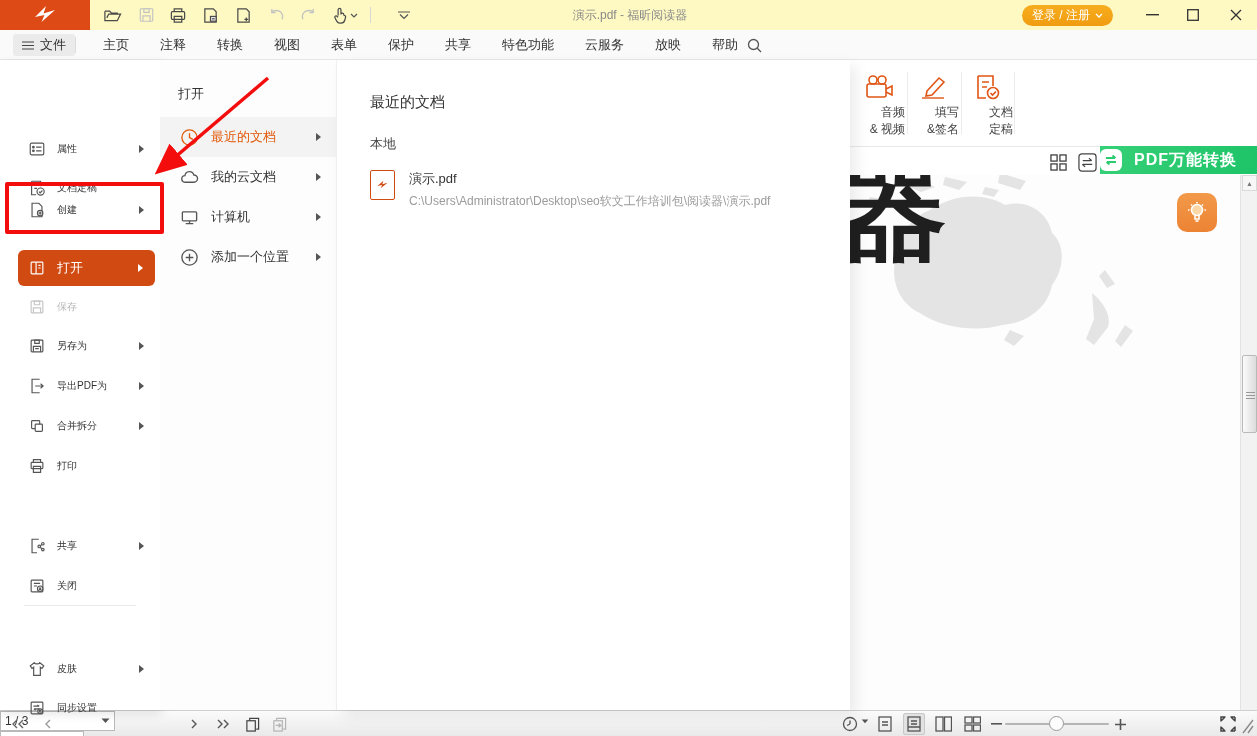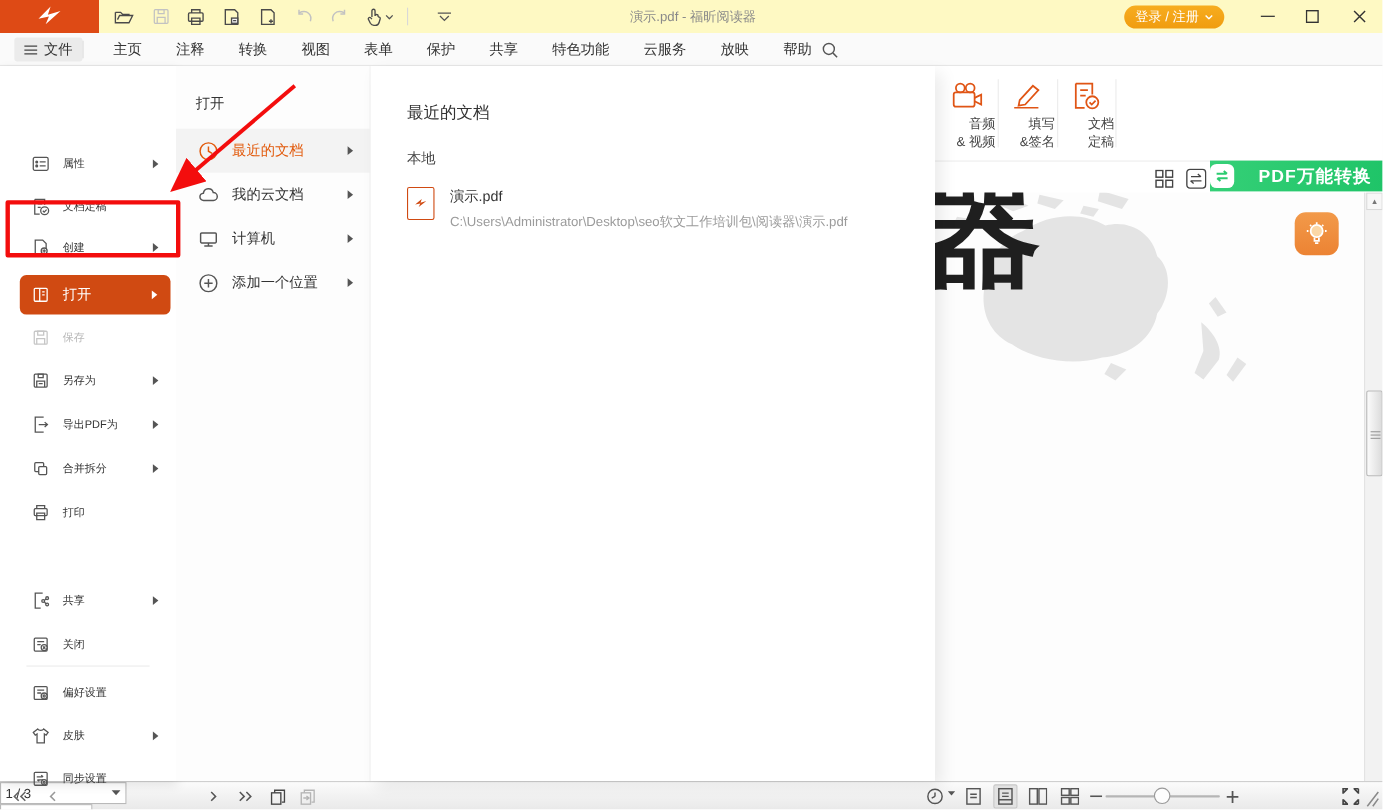--- a/index.html
+++ b/index.html
@@ -28,21 +28,21 @@
 
   
   .ribbon { left:0; top:60px; width:1257px; height:87px; background:#fff; border-bottom:1px solid #e8e8e8; }
   .rb-btn { top:66px; width:52px; text-align:right; font-size:12px; color:#444; }
   .rb-btn .ic { height:34px; display:flex; align-items:flex-end; justify-content:center; margin-bottom:4px; }
   .rb-div { top:72px; width:1px; height:62px; background:#ececec; }
 
   
   .subrow { left:0; top:147px; width:1257px; height:28px; background:#fff; }
   .mini-icon { top:152px; width:22px; height:20px; display:flex; align-items:center; justify-content:center; color:#444; }
-  .convert-btn { left:1100px; top:146px; width:157px; height:28px; background:linear-gradient(100deg,#35d077,#1fc468); color:#fff; display:flex; align-items:center; gap:22px; font-size:16px; font-weight:bold; letter-spacing:1px; }
+  .convert-btn { left:1100px; top:146px; width:157px; height:28px; background:linear-gradient(100deg,#35d077,#1fc468); color:#fff; display:flex; align-items:center; gap:12px; font-size:16px; font-weight:bold; letter-spacing:1px; }
   .convert-ic { width:22px; height:22px; background:#fff; border-radius:6px; display:flex; align-items:center; justify-content:center; }
 
   
   .content { left:0; top:175px; width:1257px; height:535px; background:#fdfdfd; overflow:hidden; }
   .bigchar { position:absolute; left:835px; top:-40px; font-size:112px; font-weight:bold; color:#1f1f1f; font-family:"DejaVu Sans",sans-serif; }
   .bulb-btn { position:absolute; left:1177px; top:18px; width:40px; height:39px; border-radius:10px; background:linear-gradient(#f29a4a,#ec8333); display:flex; align-items:center; justify-content:center; }
   .scrollbar { position:absolute; left:1240px; top:0; width:17px; height:535px; background:#f2f2f2; border-left:1px solid #e3e3e3; }
   .sb-btn { position:absolute; left:1px; top:0; width:15px; height:16px; background:#f7f7f7; border:1px solid #d9d9d9; display:flex; align-items:center; justify-content:center; font-size:7px; color:#777; }
   .sb-thumb { position:absolute; left:1px; top:180px; width:15px; height:78px; background:linear-gradient(90deg,#fbfbfb,#dcdcdc); border:1px solid #b9b9b9; border-radius:2px; }
   .sb-grip { position:absolute; left:3px; top:36px; width:9px; height:1px; background:#999; box-shadow:0 3px 0 #999, 0 6px 0 #999; }
@@ -446,21 +446,21 @@
         <svg width="18" height="18" viewBox="0 0 20 20" fill="none" stroke="currentColor" stroke-width="1.3">
             <path d="M4 2.5 H14 V8 M4 2.5 V17.5 H9"></path>
             <path d="M7 7 H11.5 M7 10.5 H10"></path>
             <circle cx="14" cy="14" r="4"></circle>
             <path d="M12.2 14 L13.5 15.4 L16 12.8"></path>
           </svg>
       </span>
       <span class="lbl">文档定稿</span>
     </div>
 
-    <div class="fm-item" style="top:145px">
+    <div class="fm-item" style="top:130px">
       <span class="ic">
         <svg width="18" height="18" viewBox="0 0 20 20" fill="none" stroke="currentColor" stroke-width="1.3">
             <path d="M4.5 2.5 H12 L15.5 6 V17.5 H4.5 Z"></path>
             <path d="M13.5 13.5 m-3 0 a3 3 0 1 0 6 0 a3 3 0 1 0 -6 0" fill="#fff"></path>
             <path d="M13.5 11.8 V15.2 M11.8 13.5 H15.2"></path>
           </svg>
       </span>
       <span class="lbl">创建</span>
       <span class="arrow-r"></span>
     </div>
@@ -553,31 +553,20 @@
             <path d="M6.5 7 H13.5 M6.5 10 H10"></path>
             <circle cx="13.5" cy="13" r="3" fill="#fff"></circle>
             <path d="M12.3 11.8 L14.7 14.2 M14.7 11.8 L12.3 14.2"></path>
           </svg>
       </span>
       <span class="lbl">关闭</span>
     </div>
 
     <div class="fm-divider"></div>
 
-    <div class="fm-item" style="top:550px">
-      <span class="ic">
-        <svg width="18" height="18" viewBox="0 0 20 20" fill="none" stroke="currentColor" stroke-width="1.3">
-            <rect x="3.5" y="3.5" width="13" height="13" rx="1"></rect>
-            <path d="M6.5 7 H13.5 M6.5 10 H10.5"></path>
-            <circle cx="13.5" cy="13" r="3" fill="#fff"></circle>
-            <circle cx="13.5" cy="13" r="1.1"></circle>
-          </svg>
-      </span>
-      <span class="lbl">偏好设置</span>
-    </div>
 
     <div class="fm-item" style="top:589px">
       <span class="ic">
         <svg width="18" height="18" viewBox="0 0 20 20" fill="none" stroke="currentColor" stroke-width="1.3">
             <path d="M7 3 L2.5 6.5 L4.5 9.3 L6.3 8 V17 H13.7 V8 L15.5 9.3 L17.5 6.5 L13 3 C12 4.8 8 4.8 7 3 Z"></path>
           </svg>
       </span>
       <span class="lbl">皮肤</span>
       <span class="arrow-r"></span>
     </div>

